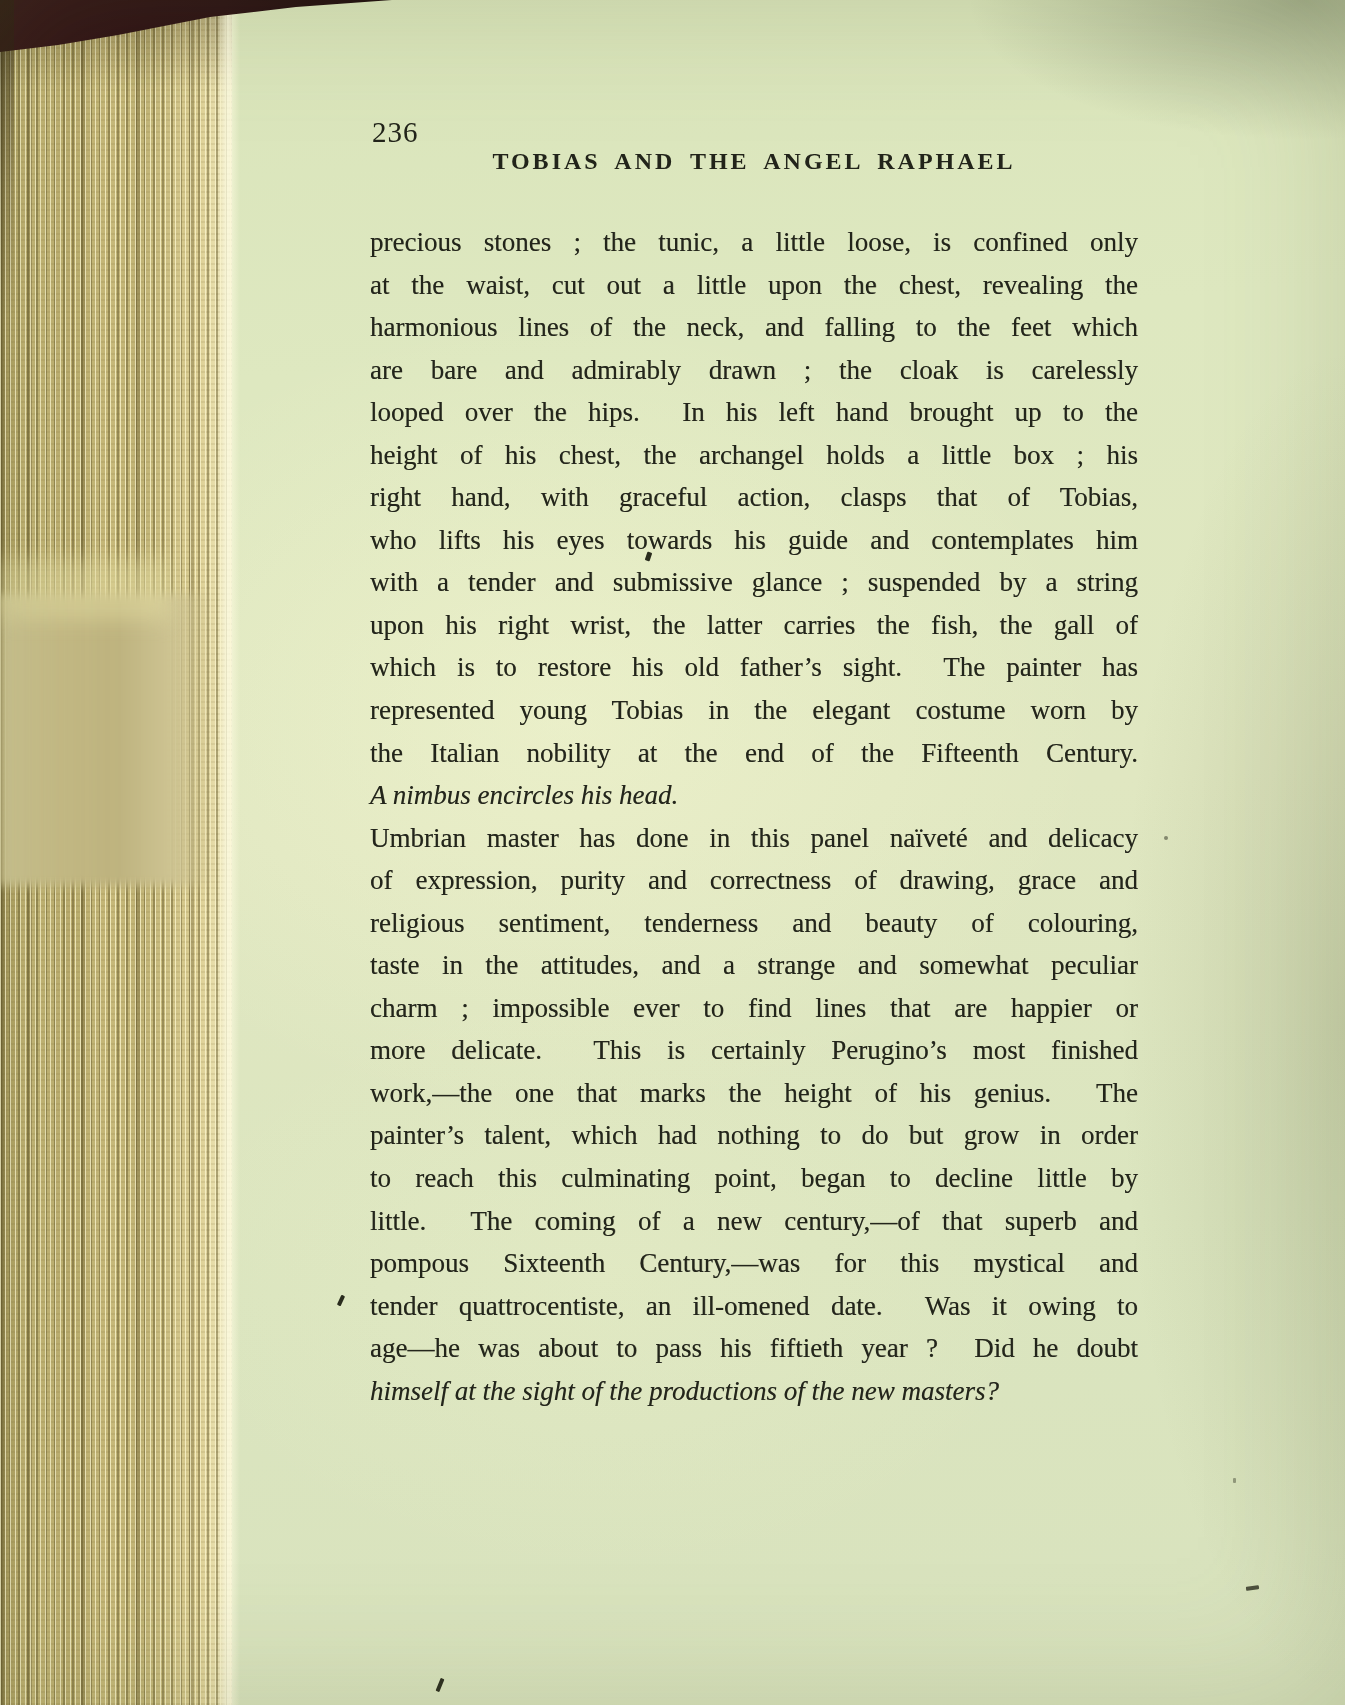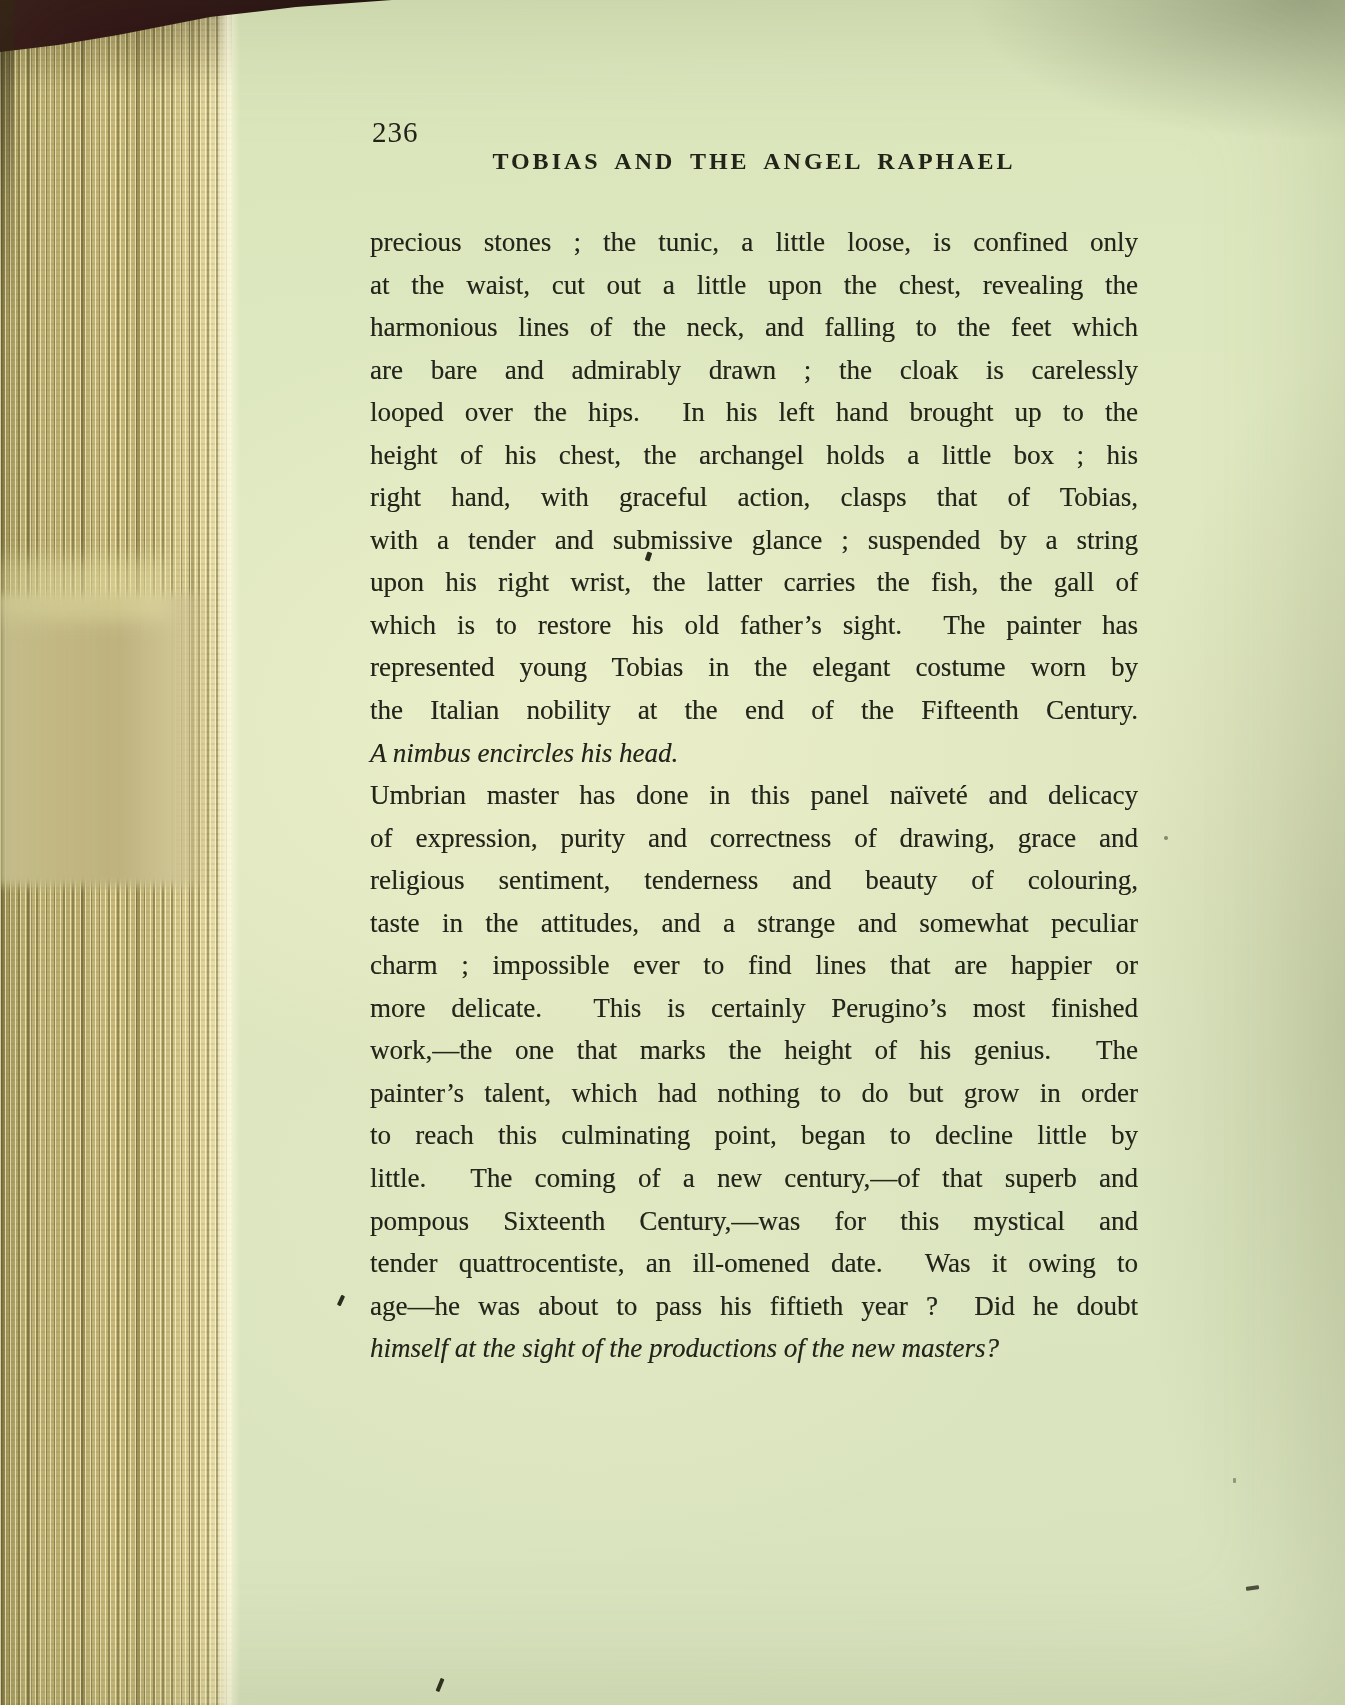--- a/index.html
+++ b/index.html
@@ -102,20 +102,21 @@
 
   <div class="body-text">
       <div class="para">
         <div class="line"><span>precious stones ; the tunic, a little loose, is confined only</span></div>
         <div class="line"><span>at the waist, cut out a little upon the chest, revealing the</span></div>
         <div class="line"><span>harmonious lines of the neck, and falling to the feet which</span></div>
         <div class="line"><span>are bare and admirably drawn ; the cloak is carelessly</span></div>
         <div class="line"><span>looped over the hips.&nbsp; In his left hand brought up to the</span></div>
         <div class="line"><span>height of his chest, the archangel holds a little box ; his</span></div>
         <div class="line"><span>right hand, with graceful action, clasps that of Tobias,</span></div>
+        <div class="line"><span>who lifts his eyes towards his guide and contemplates him</span></div>
         <div class="line"><span>with a tender and submissive glance ; suspended by a string</span></div>
         <div class="line"><span>upon his right wrist, the latter carries the fish, the gall of</span></div>
         <div class="line"><span>which is to restore his old father’s sight.&nbsp; The painter has</span></div>
         <div class="line"><span>represented young Tobias in the elegant costume worn by</span></div>
         <div class="line"><span>the Italian nobility at the end of the Fifteenth Century.</span></div>
         <div class="line last"><span>A nimbus encircles his head.</span></div>
       </div>
       <div class="para">
         <div class="line"><span>Umbrian master has done in this panel </span><span class="it">naïveté</span><span> and delicacy</span></div>
         <div class="line"><span>of expression, purity and correctness of drawing, grace and</span></div>

